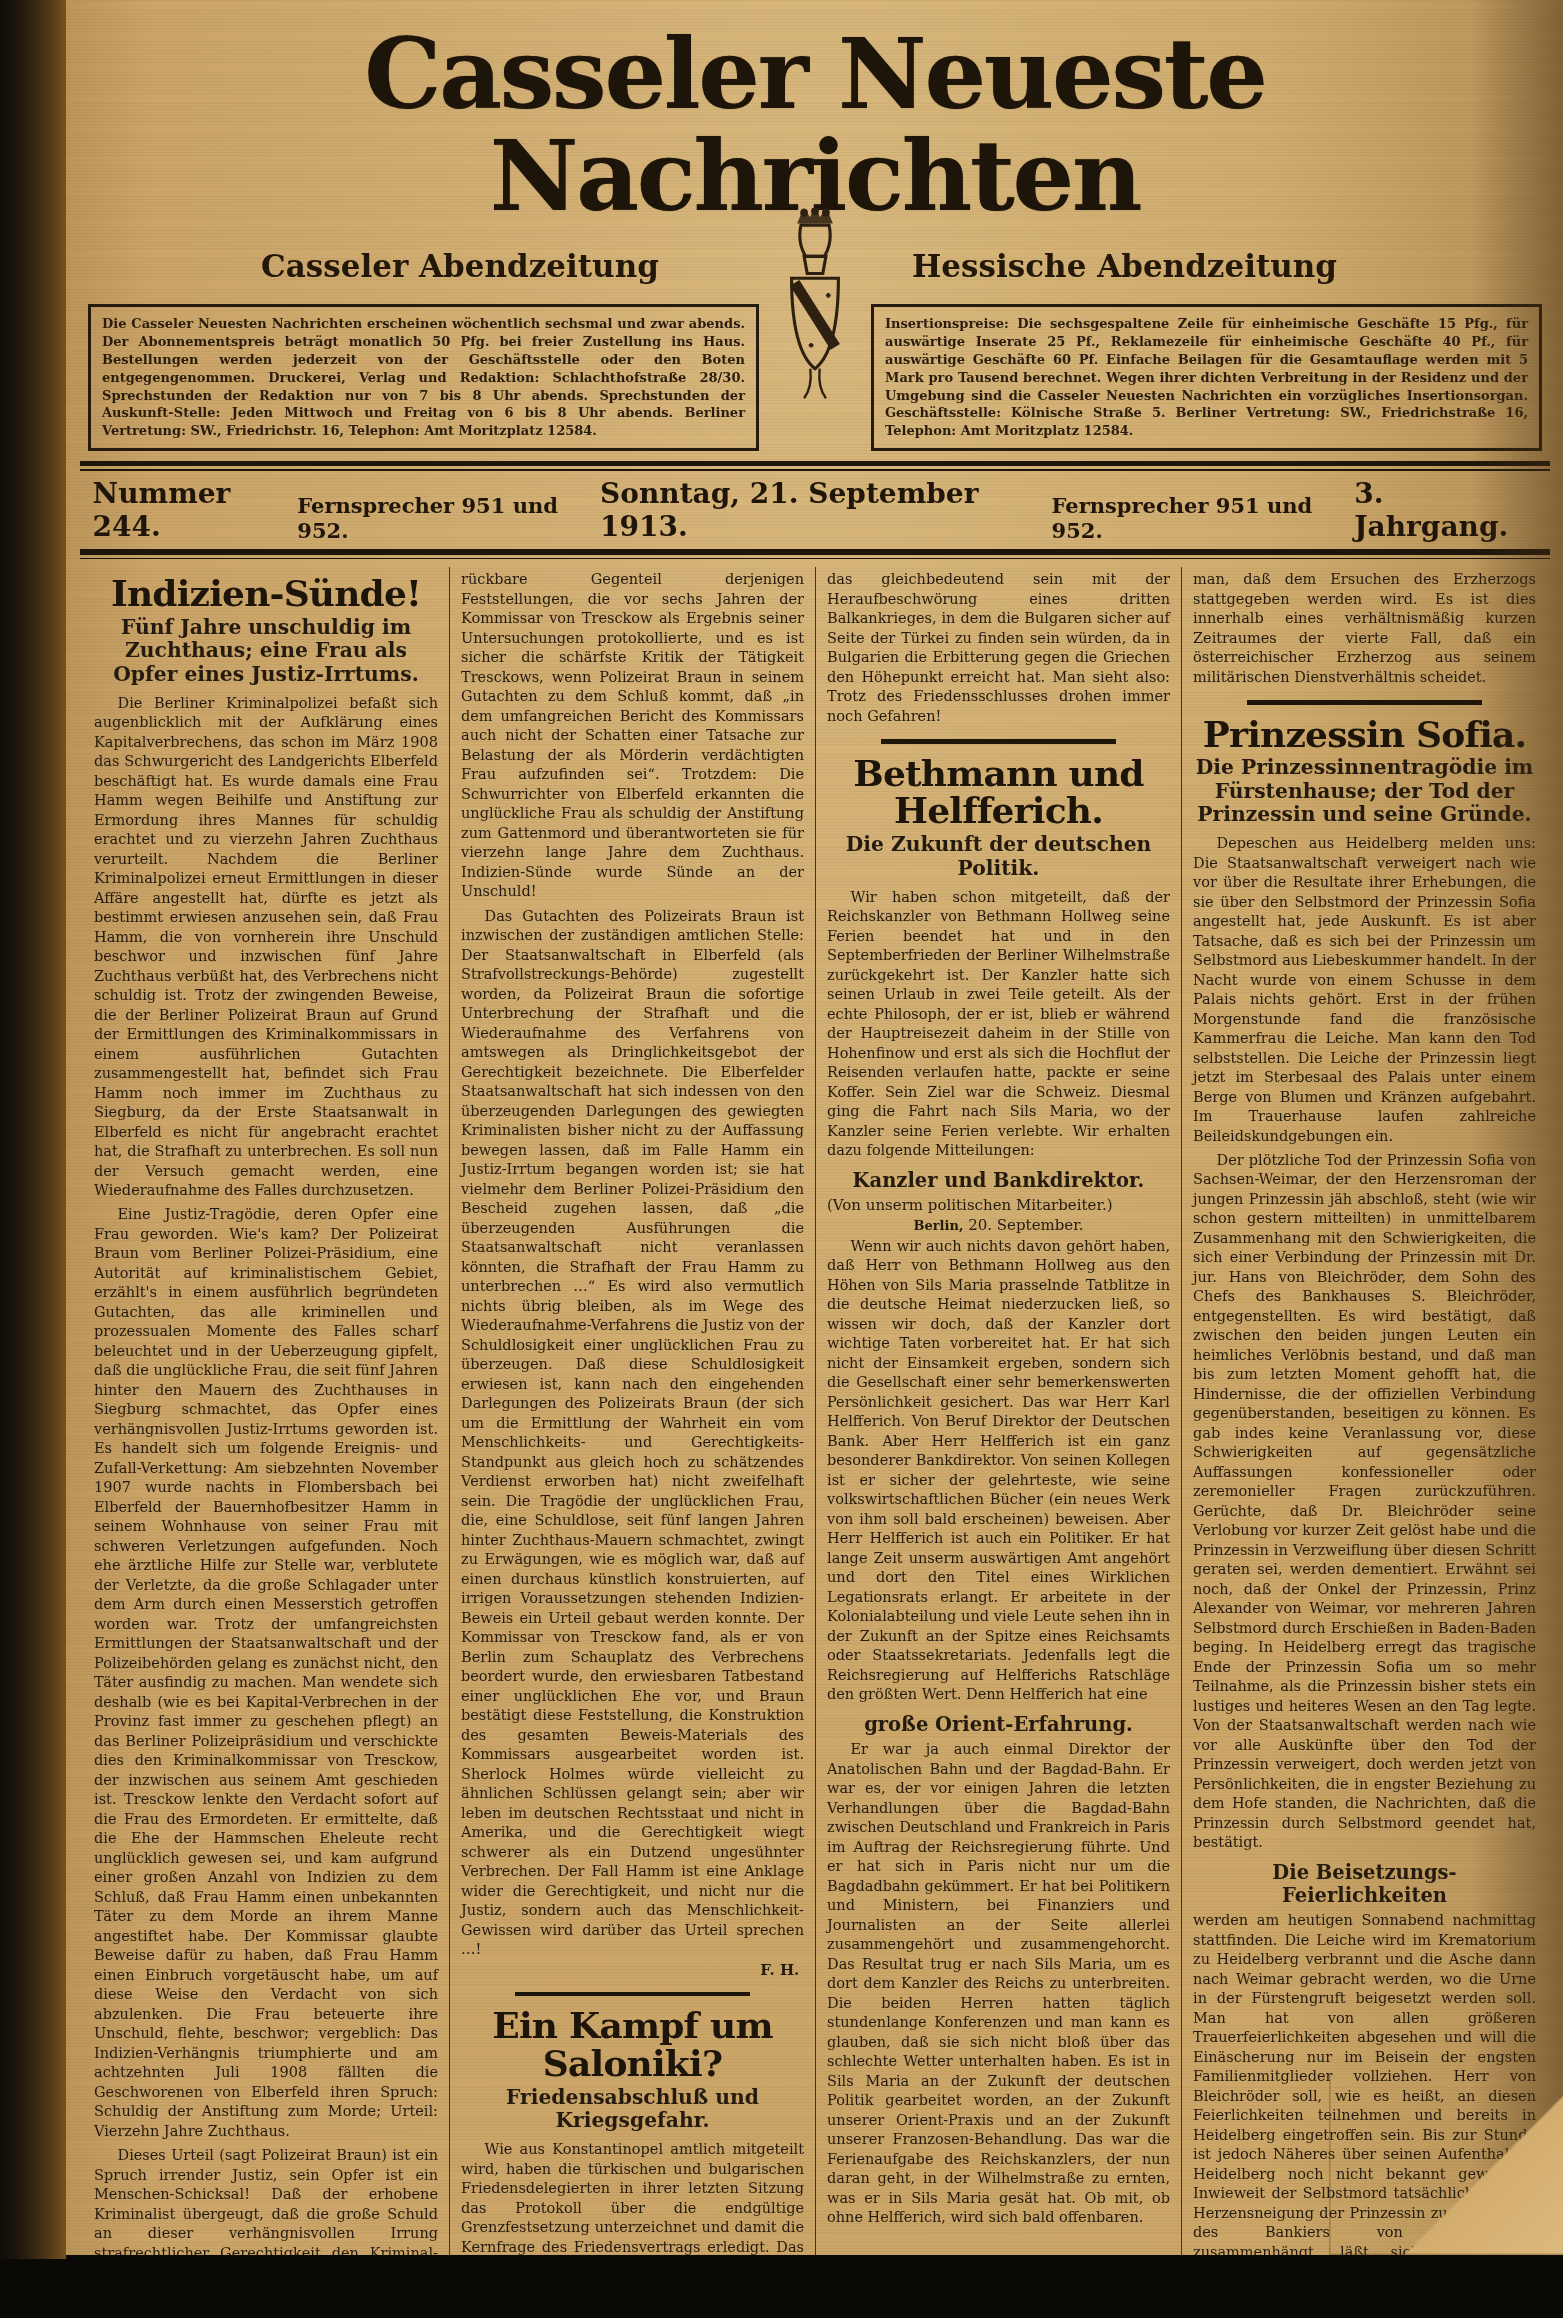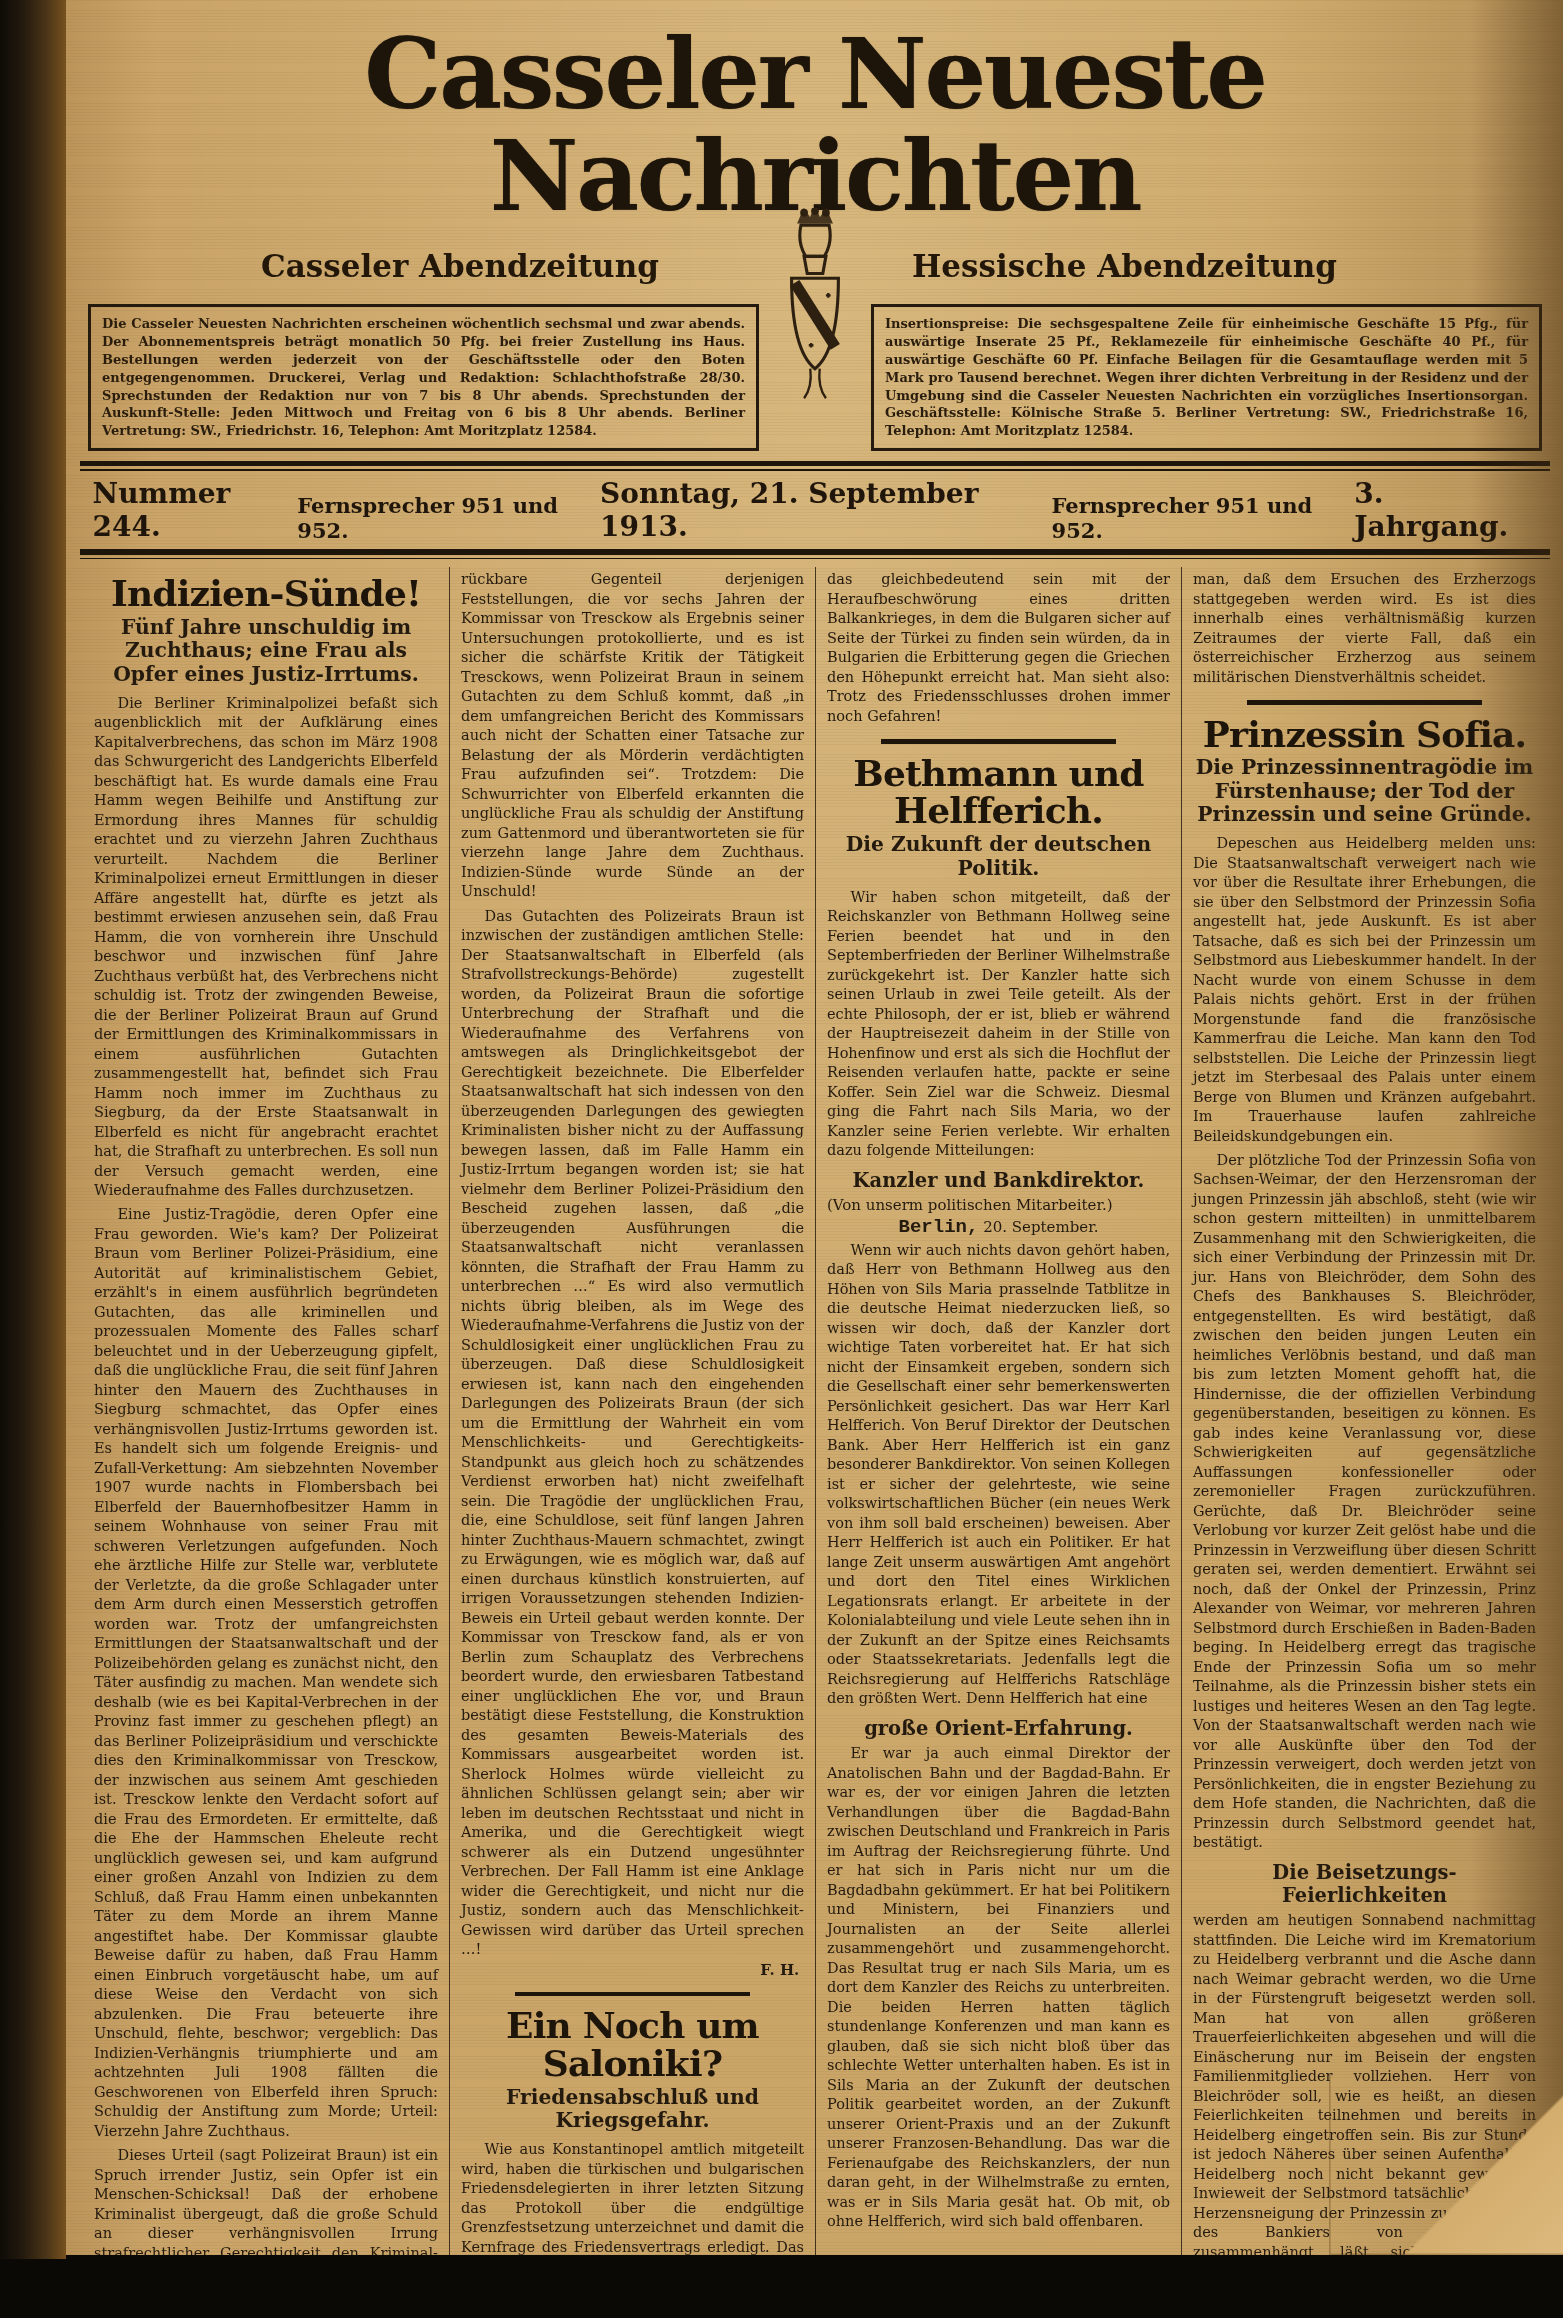--- a/index.html
+++ b/index.html
@@ -54,21 +54,21 @@
   .col + .col{border-left:1.6px solid rgba(32,22,10,.8);}
   .col p{margin:0 0 4.7px 0;font-size:14.5px;line-height:19.5px;text-align:justify;
     text-indent:23.5px;}
   .col p.noindent{text-indent:0;}
   .col h2{margin:4.7px 0 1.6px 0;font-size:36px;line-height:1.05;text-align:center;
     font-weight:bold;color:#1d140a;letter-spacing:-0.8px;}
   .deck{font-size:20.3px;font-weight:bold;text-align:center;line-height:1.15;margin:3.1px 0 7.8px 0;}
   .crosshead{font-size:19.5px;font-weight:bold;text-align:center;margin:7.8px 0 4.7px 0;}
   .byline{font-size:15px;margin:0 0 1.6px 0;}
   .dateline{font-size:15px;text-align:center;margin:1.6px 0 3.1px 0;}
-  .dateline strong{font-size:19px;font-family:Liberation Mono, monospace;}
+  .dateline strong{font-size:13px;}
   .sig{font-size:15px;text-align:right;font-weight:bold;margin:-3.1px 4.7px 6.3px 0;}
   .divider{width:235px;height:4.7px;background:#1d140a;margin:12.5px auto 11px auto;}
 </style>
 </head>
 <body>
 
 <div class="spine"></div>
 
 <div class="page">
 
@@ -123,21 +123,21 @@
         <div class="deck">Fünf Jahre unschuldig im Zuchthaus; eine Frau als Opfer eines Justiz-Irrtums.</div>
         <p>Die Berliner Kriminalpolizei befaßt sich augenblicklich mit der Aufklärung eines Kapitalverbrechens, das schon im März 1908 das Schwurgericht des Landgerichts Elberfeld beschäftigt hat. Es wurde damals eine Frau Hamm wegen Beihilfe und Anstiftung zur Ermordung ihres Mannes für schuldig erachtet und zu vierzehn Jahren Zuchthaus verurteilt. Nachdem die Berliner Kriminalpolizei erneut Ermittlungen in dieser Affäre angestellt hat, dürfte es jetzt als bestimmt erwiesen anzusehen sein, daß Frau Hamm, die von vornherein ihre Unschuld beschwor und inzwischen fünf Jahre Zuchthaus verbüßt hat, des Verbrechens nicht schuldig ist. Trotz der zwingenden Beweise, die der Berliner Polizeirat Braun auf Grund der Ermittlungen des Kriminalkommissars in einem ausführlichen Gutachten zusammengestellt hat, befindet sich Frau Hamm noch immer im Zuchthaus zu Siegburg, da der Erste Staatsanwalt in Elberfeld es nicht für angebracht erachtet hat, die Strafhaft zu unterbrechen. Es soll nun der Versuch gemacht werden, eine Wiederaufnahme des Falles durchzusetzen.</p>
         <p>Eine Justiz-Tragödie, deren Opfer eine Frau geworden. Wie's kam? Der Polizeirat Braun vom Berliner Polizei-Präsidium, eine Autorität auf kriminalistischem Gebiet, erzählt's in einem ausführlich begründeten Gutachten, das alle kriminellen und prozessualen Momente des Falles scharf beleuchtet und in der Ueberzeugung gipfelt, daß die unglückliche Frau, die seit fünf Jahren hinter den Mauern des Zuchthauses in Siegburg schmachtet, das Opfer eines verhängnisvollen Justiz-Irrtums geworden ist. Es handelt sich um folgende Ereignis- und Zufall-Verkettung: Am siebzehnten November 1907 wurde nachts in Flombersbach bei Elberfeld der Bauernhofbesitzer Hamm in seinem Wohnhause von seiner Frau mit schweren Verletzungen aufgefunden. Noch ehe ärztliche Hilfe zur Stelle war, verblutete der Verletzte, da die große Schlagader unter dem Arm durch einen Messerstich getroffen worden war. Trotz der umfangreichsten Ermittlungen der Staatsanwaltschaft und der Polizeibehörden gelang es zunächst nicht, den Täter ausfindig zu machen. Man wendete sich deshalb (wie es bei Kapital-Verbrechen in der Provinz fast immer zu geschehen pflegt) an das Berliner Polizeipräsidium und verschickte dies den Kriminalkommissar von Tresckow, der inzwischen aus seinem Amt geschieden ist. Tresckow lenkte den Verdacht sofort auf die Frau des Ermordeten. Er ermittelte, daß die Ehe der Hammschen Eheleute recht unglücklich gewesen sei, und kam aufgrund einer großen Anzahl von Indizien zu dem Schluß, daß Frau Hamm einen unbekannten Täter zu dem Morde an ihrem Manne angestiftet habe. Der Kommissar glaubte Beweise dafür zu haben, daß Frau Hamm einen Einbruch vorgetäuscht habe, um auf diese Weise den Verdacht von sich abzulenken. Die Frau beteuerte ihre Unschuld, flehte, beschwor; vergeblich: Das Indizien-Verhängnis triumphierte und am achtzehnten Juli 1908 fällten die Geschworenen von Elberfeld ihren Spruch: Schuldig der Anstiftung zum Morde; Urteil: Vierzehn Jahre Zuchthaus.</p>
         <p>Dieses Urteil (sagt Polizeirat Braun) ist ein Spruch irrender Justiz, sein Opfer ist ein Menschen-Schicksal! Daß der erhobene Kriminalist übergeugt, daß die große Schuld an dieser verhängnisvollen Irrung strafrechtlicher Gerechtigkeit den Kriminal-Kommissar von Tresckow trifft, der eine unschuldige Frau für lange Jahre ins Zuchthaus gebracht und eine um den Verlust des Gatten trauernde Witwe zur Mörderin gestempelt hat. Die vom Berliner Polizei-Präsidium in der Angelegenheit angestellten Recherchen haben nämlich zweifelsfrei ergeben, daß Hamm überhaupt nicht das Opfer eines Mörders geworden ist, sondern im Kampf mit einem Eindringling die tödlichen Verletzungen erhalten hat. Polizeirat Braun stellt in seinem Gutachten fest, daß alle Voraussetzungen, auf die sich das Zuchthaus-Urteil des Schwurgerichts Elberfeld stützt, irrig sind und einer kritischen Nachprüfung nicht standhalten. Der gesamte Indizienbeweis gegen Frau Hamm, den der Kommissar von Tresckow konstruiert worden war, fällt in nichts zusammen, und damit schwanden naturgemäß auch die Schlußfolgerungen der Schuldfrage. Die amtlichen Ermittlungen des Berliner Polizeipräsidiums ergeben vielmehr Punkt für Punkt das unver-</p>
       </div>
       <div class="col">
         <p class="noindent">rückbare Gegenteil derjenigen Feststellungen, die vor sechs Jahren der Kommissar von Tresckow als Ergebnis seiner Untersuchungen protokollierte, und es ist sicher die schärfste Kritik der Tätigkeit Tresckows, wenn Polizeirat Braun in seinem Gutachten zu dem Schluß kommt, daß „in dem umfangreichen Bericht des Kommissars auch nicht der Schatten einer Tatsache zur Belastung der als Mörderin verdächtigten Frau aufzufinden sei“. Trotzdem: Die Schwurrichter von Elberfeld erkannten die unglückliche Frau als schuldig der Anstiftung zum Gattenmord und überantworteten sie für vierzehn lange Jahre dem Zuchthaus. Indizien-Sünde wurde Sünde an der Unschuld!</p>
         <p>Das Gutachten des Polizeirats Braun ist inzwischen der zuständigen amtlichen Stelle: Der Staatsanwaltschaft in Elberfeld (als Strafvollstreckungs-Behörde) zugestellt worden, da Polizeirat Braun die sofortige Unterbrechung der Strafhaft und die Wiederaufnahme des Verfahrens von amtswegen als Dringlichkeitsgebot der Gerechtigkeit bezeichnete. Die Elberfelder Staatsanwaltschaft hat sich indessen von den überzeugenden Darlegungen des gewiegten Kriminalisten bisher nicht zu der Auffassung bewegen lassen, daß im Falle Hamm ein Justiz-Irrtum begangen worden ist; sie hat vielmehr dem Berliner Polizei-Präsidium den Bescheid zugehen lassen, daß „die überzeugenden Ausführungen die Staatsanwaltschaft nicht veranlassen könnten, die Strafhaft der Frau Hamm zu unterbrechen …“ Es wird also vermutlich nichts übrig bleiben, als im Wege des Wiederaufnahme-Verfahrens die Justiz von der Schuldlosigkeit einer unglücklichen Frau zu überzeugen. Daß diese Schuldlosigkeit erwiesen ist, kann nach den eingehenden Darlegungen des Polizeirats Braun (der sich um die Ermittlung der Wahrheit ein vom Menschlichkeits- und Gerechtigkeits-Standpunkt aus gleich hoch zu schätzendes Verdienst erworben hat) nicht zweifelhaft sein. Die Tragödie der unglücklichen Frau, die, eine Schuldlose, seit fünf langen Jahren hinter Zuchthaus-Mauern schmachtet, zwingt zu Erwägungen, wie es möglich war, daß auf einen durchaus künstlich konstruierten, auf irrigen Voraussetzungen stehenden Indizien-Beweis ein Urteil gebaut werden konnte. Der Kommissar von Tresckow fand, als er von Berlin zum Schauplatz des Verbrechens beordert wurde, den erwiesbaren Tatbestand einer unglücklichen Ehe vor, und Braun bestätigt diese Feststellung, die Konstruktion des gesamten Beweis-Materials des Kommissars ausgearbeitet worden ist. Sherlock Holmes würde vielleicht zu ähnlichen Schlüssen gelangt sein; aber wir leben im deutschen Rechtsstaat und nicht in Amerika, und die Gerechtigkeit wiegt schwerer als ein Dutzend ungesühnter Verbrechen. Der Fall Hamm ist eine Anklage wider die Gerechtigkeit, und nicht nur die Justiz, sondern auch das Menschlichkeit-Gewissen wird darüber das Urteil sprechen …!</p>
         <div class="sig">F. H.</div>
         <div class="divider"></div>
-        <h2>Ein Noch um Saloniki?</h2>
+        <h2>Ein Kampf um Saloniki?</h2>
         <div class="deck">Friedensabschluß und Kriegsgefahr.</div>
         <p>Wie aus Konstantinopel amtlich mitgeteilt wird, haben die türkischen und bulgarischen Friedensdelegierten in ihrer letzten Sitzung das Protokoll über die endgültige Grenzfestsetzung unterzeichnet und damit die Kernfrage des Friedensvertrags erledigt. Das Friedensabschlußprotokoll wird wahrscheinlich bereits am Montag unterzeichnet werden.</p>
       </div>
       <div class="col">
         <p class="noindent">das gleichbedeutend sein mit der Heraufbeschwörung eines dritten Balkankrieges, in dem die Bulgaren sicher auf Seite der Türkei zu finden sein würden, da in Bulgarien die Erbitterung gegen die Griechen den Höhepunkt erreicht hat. Man sieht also: Trotz des Friedensschlusses drohen immer noch Gefahren!</p>
         <div class="divider"></div>
         <h2>Bethmann und Helfferich.</h2>
         <div class="deck">Die Zukunft der deutschen Politik.</div>
         <p>Wir haben schon mitgeteilt, daß der Reichskanzler von Bethmann Hollweg seine Ferien beendet hat und in den Septemberfrieden der Berliner Wilhelmstraße zurückgekehrt ist. Der Kanzler hatte sich seinen Urlaub in zwei Teile geteilt. Als der echte Philosoph, der er ist, blieb er während der Hauptreisezeit daheim in der Stille von Hohenfinow und erst als sich die Hochflut der Reisenden verlaufen hatte, packte er seine Koffer. Sein Ziel war die Schweiz. Diesmal ging die Fahrt nach Sils Maria, wo der Kanzler seine Ferien verlebte. Wir erhalten dazu folgende Mitteilungen:</p>
         <div class="crosshead">Kanzler und Bankdirektor.</div>

